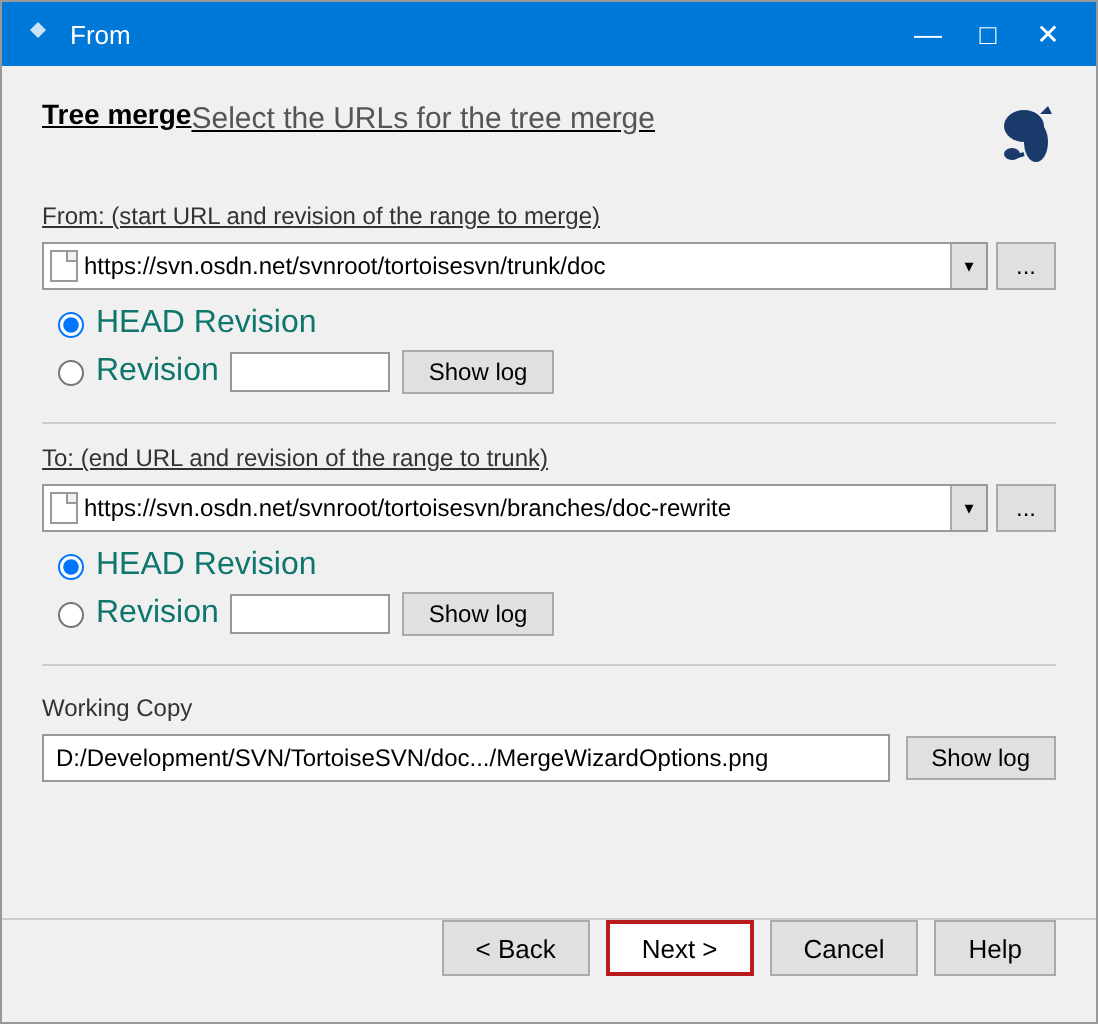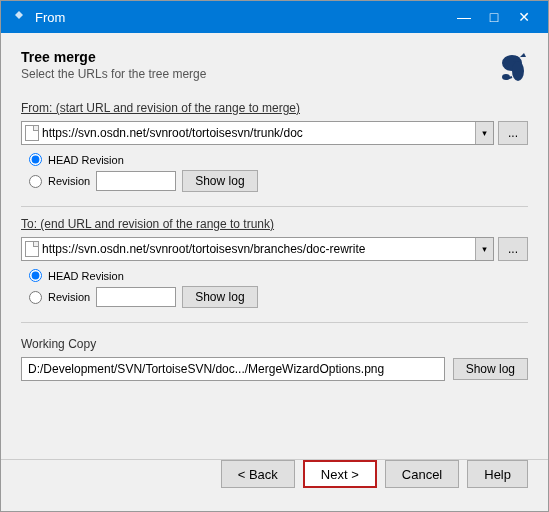--- a/index.html
+++ b/index.html
@@ -73,29 +73,30 @@
       gap: 0;
     }
     .header-section {
       display: flex;
       align-items: flex-start;
       justify-content: space-between;
       margin-bottom: 16px;
     }
     .header-text {
       display: flex;
-      flex-direction: column;
+      flex-direction: row;
+      text-decoration: underline;
     }
     .header-title {
       font-size: 14px;
       font-weight: bold;
       color: #000;
     }
     .header-subtitle {
-      font-size: 12px;
+      font-size: 15px;
       color: #555;
       margin-top: 2px;
     }
     .svn-icon {
       width: 36px;
       height: 36px;
     }
     .section-label {
       font-size: 12px;
       color: #333;
@@ -128,22 +129,22 @@
     .radio-row {
       display: flex;
       align-items: center;
       gap: 6px;
     }
     .radio-row input[type=radio] {
       margin: 0;
       cursor: pointer;
     }
     .radio-label {
-      font-size: 11px;
-      color: #000000;
+      font-size: 16px;
+      color: #0f766e;
     }
     .revision-input {
       width: 80px;
       height: 20px;
       border: 1px solid #999;
       font-size: 12px;
       padding: 0 4px;
     }
     .show-log-btn {
       height: 22px;

